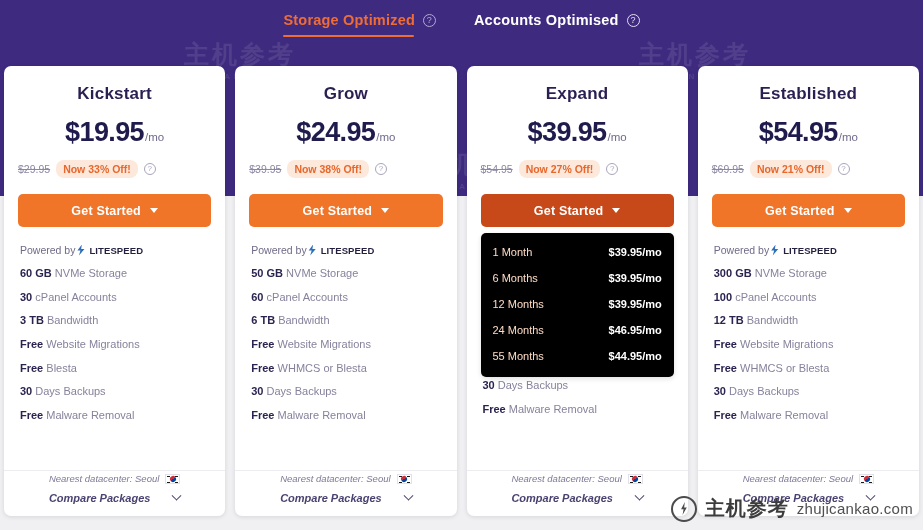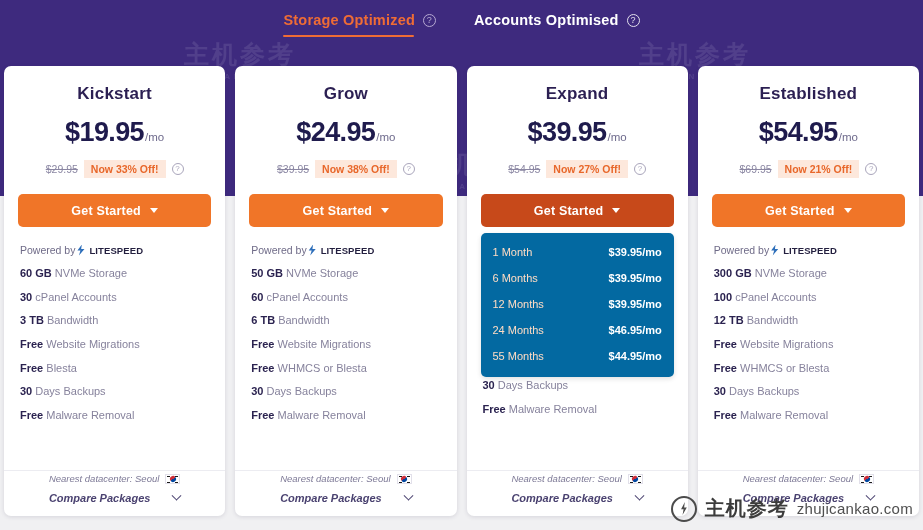--- a/index.html
+++ b/index.html
@@ -95,30 +95,30 @@
     display: flex; align-items: baseline; justify-content: center;
   }
   .price {
     font-size: 27px; font-weight: bold; color: #1f1b4d;
     letter-spacing: -.6px;
   }
   .per { font-size: 11.5px; color: #6e6a8c; margin-left: 1px; }
 
   .promo-row {
     margin-top: 12px;
-    display: flex; align-items: center; justify-content: center; gap: 6px;
+    display: flex; align-items: center; gap: 6px;
   }
   .old-price {
     font-size: 10.5px; color: #8b87a3;
     text-decoration: line-through;
   }
   .promo-badge {
     background: #fde8dc; color: #e8672a;
     font-size: 10.5px; font-weight: bold;
-    padding: 3px 7px; border-radius: 0;
+    padding: 3px 7px; border-radius: 8px;
     white-space: nowrap;
   }
   .promo-help {
     width: 12px; height: 12px; border-radius: 50%;
     border: 1px solid #a9a5bb; color: #a9a5bb;
     font-size: 8px; line-height: 1;
     display: inline-flex; align-items: center; justify-content: center;
     cursor: pointer;
   }
 
@@ -139,21 +139,21 @@
     width: 0; height: 0;
     border-left: 4.5px solid transparent;
     border-right: 4.5px solid transparent;
     border-top: 5.5px solid #fff;
   }
 
   
   .term-menu {
     position: absolute;
     left: 14px; right: 14px; top: 55px;
-    background: #0369a1;
+    background: #000000;
     border-radius: 5px;
     padding: 6px 0 8px;
     z-index: 9;
     box-shadow: 0 2px 5px rgba(0,0,0,.12);
   }
   .term-item {
     display: flex; justify-content: space-between; align-items: center;
     padding: 7px 12px;
     font-size: 11px;
     cursor: pointer;

